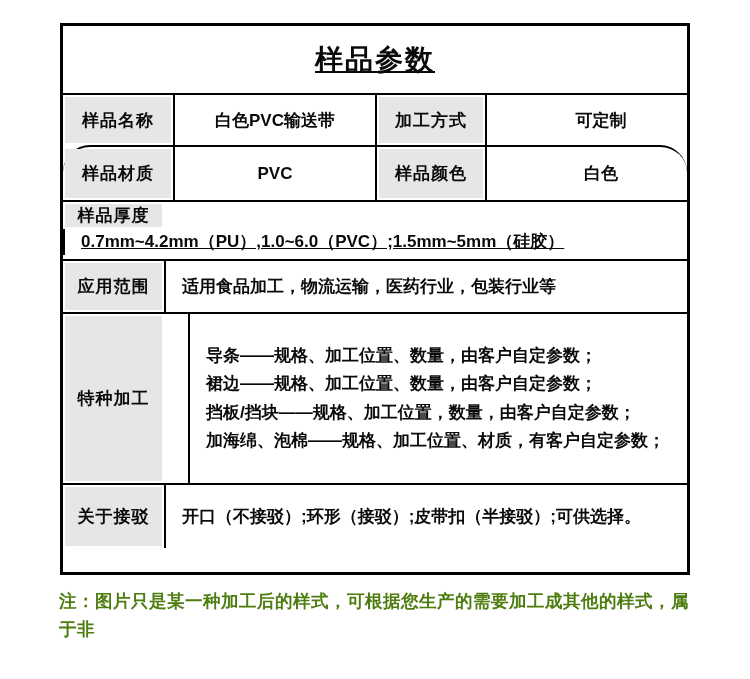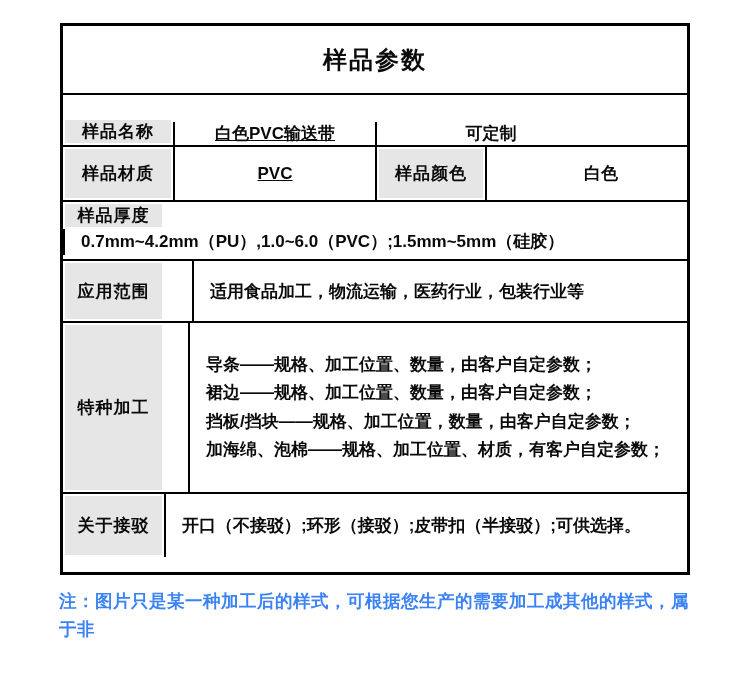--- a/index.html
+++ b/index.html
@@ -30,67 +30,68 @@
     font-size: 17px;
   }
   .cell.cfirst { border-left: none; }
   .label-cell {
     background: var(--label-bg, #e6e6e6);
     background-clip: content-box;
     padding: 2px;
     letter-spacing: 1px;
   }
   .title-row { height: 67px; align-items: center; justify-content: center; display: flex; }
-  .title-text { font-size: 24px; letter-spacing: 2px; font-weight: bold; }
+  .title-text { font-size: 28px; letter-spacing: 2px; font-weight: bold; text-decoration: underline; }
 
-  .h-r1 { height: 52px; align-items: flex-end; }
-  .h-r2 { height: 55px; }
+  .h-r1 { height: 52px; }
+  .h-r2 { height: 55px; border-radius: 27px; }
   .h-r3 { height: 59px; flex-direction: column; }
-  .h-r4 { height: 62px; gap: 28px; }
+  .h-r4 { height: 53px; }
   .h-r5 { height: 171px; }
   .h-r6 { height: 65px; }
 
   
   .w-l1 { width: 110px; }
-  .w-v1 { width: 202px; text-decoration: underline; }
+  .w-v1 { width: 202px; }
   .w-l2 { width: 110px; }
   .w-v2 { width: 230px; }
   
   .w-l { width: 101px; }
   .w-v { width: 523px; }
 
   .value-left {
     justify-content: flex-start;
     padding-left: 16px; padding-right: 10px;
     text-align: left;
   }
-  .lines-26 { line-height: 26px; }
+  .lines-26 { line-height: 26px; text-decoration: underline; }
   .lines-28 { line-height: 28.5px; margin-left: 24px; }
 
   .note {
     position: absolute; left: 59px; top: 587px; width: 636px;
     font-size: 17.5px; line-height: 28px;
     letter-spacing: 0.5px;
-    color: #3b82f6;
+    color: #4d7c0f;
   }
 </style>
 </head>
 <body>
 
 <div class="screen">
 
   <div class="sheet">
 
     <div class="row first title-row">
       <span class="title-text">样品参数</span>
     </div>
 
     <div class="row h-r1">
       <div class="cell cfirst label-cell w-l1">样品名称</div>
       <div class="cell w-v1">白色PVC输送带</div>
+      <div class="cell label-cell w-l2">加工方式</div>
       <div class="cell w-v2">可定制</div>
     </div>
 
     <div class="row h-r2">
       <div class="cell cfirst label-cell w-l1">样品材质</div>
       <div class="cell w-v1">PVC</div>
       <div class="cell label-cell w-l2">样品颜色</div>
       <div class="cell w-v2">白色</div>
     </div>
 

